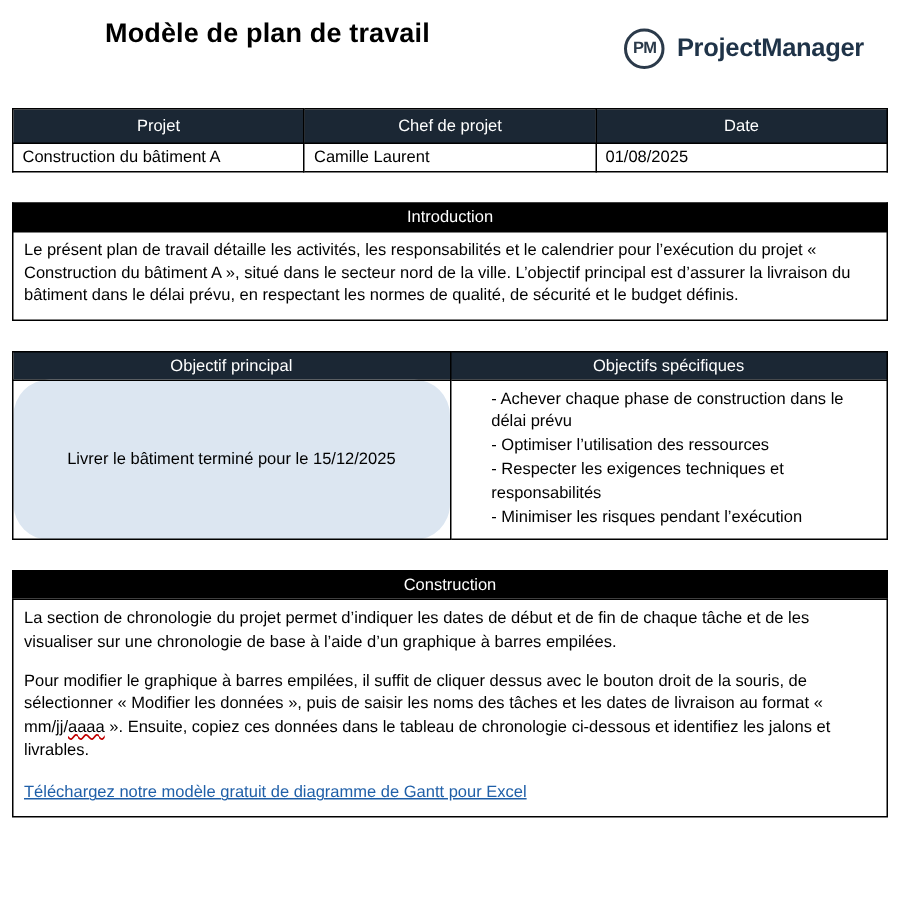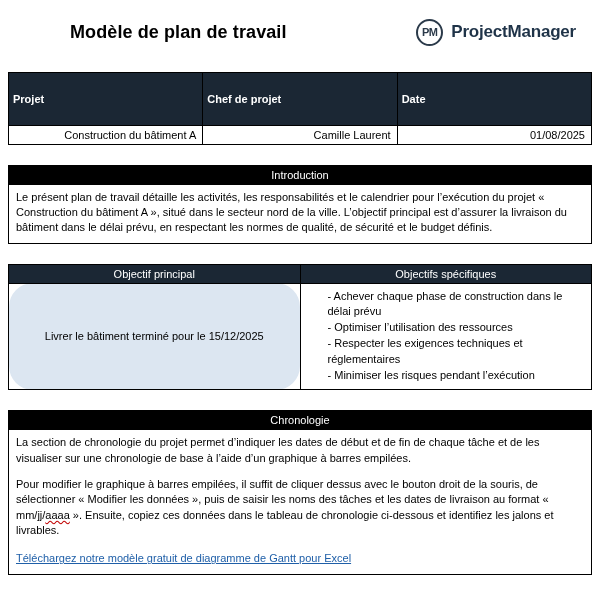--- a/index.html
+++ b/index.html
@@ -17,21 +17,20 @@
     position: relative;
     overflow: hidden;
   }
   .page {
     padding: 0 8px;
   }
 
   
   .header {
     display: flex;
-    align-items: center;
     justify-content: space-between;
     padding: 12px 10px 4px 10px;
     height: 56px;
   }
   .doc-title {
     font-size: 18px;
     font-weight: bold;
     letter-spacing: 0.1px;
     margin-left: 52px;
     white-space: nowrap;
@@ -71,25 +70,25 @@
   td, th {
     border: 1px solid #000000;
     padding: 3px 6px;
     font-size: 11px;
     vertical-align: top;
     font-weight: normal;
   }
   .hdr-row th {
     background: #1b2734;
     color: #ffffff;
-    text-align: left;
-    font-weight: bold;
-    padding: 20px 4px;
-  }
-  .center { text-align: right; }
+    text-align: center;
+    font-weight: normal;
+    padding: 5px 4px;
+  }
+  .center { text-align: left; }
 
   .block { margin-bottom: 14px; }
 
   
   .info-table { margin-top: 16px; }
   .info-table td { height: 18px; }
 
   
   .band {
     background: #000000;
@@ -187,30 +186,30 @@
         <th>Objectif principal</th>
         <th>Objectifs spécifiques</th>
       </tr>
       <tr>
         <td class="obj-left">Livrer le bâtiment terminé pour le 15/12/2025</td>
         <td class="obj-right">
           <div>- Achever chaque phase de construction dans le</div>
           <div>délai prévu</div>
           <div>- Optimiser l’utilisation des ressources</div>
           <div>- Respecter les exigences techniques et</div>
-          <div>réglementaires</div>
+          <div>responsabilités</div>
           <div>- Minimiser les risques pendant l’exécution</div>
         </td>
       </tr>
     </tbody>
       </table>
   </div>
 
   <div class="block" style="margin-top:20px;">
-    <div class="band">Chronologie</div>
+    <div class="band">Construction</div>
     <div class="body-box chrono-box">
       <p>La section de chronologie du projet permet d’indiquer les dates de début et de fin de chaque tâche et de les visualiser sur une chronologie de base à l’aide d’un graphique à barres empilées.</p>
       <p><span>Pour modifier le graphique à barres empilées, il suffit de cliquer dessus avec le bouton droit de la souris, de sélectionner « Modifier les données », puis de saisir les noms des tâches et les dates de livraison au format « mm/jj/</span><span class="spell">aaaa</span><span> ». Ensuite, copiez ces données dans le tableau de chronologie ci-dessous et identifiez les jalons et livrables.</span></p>
       <a class="link" href="#">Téléchargez notre modèle gratuit de diagramme de Gantt pour Excel</a>
     </div>
   </div>
 
 </div>
 
 </body></html>

